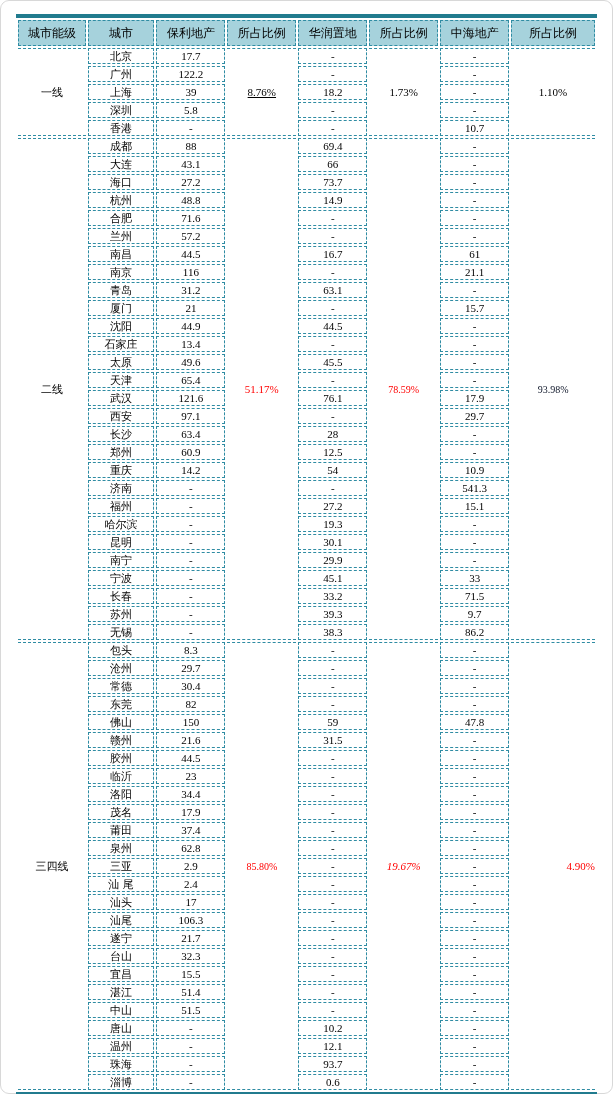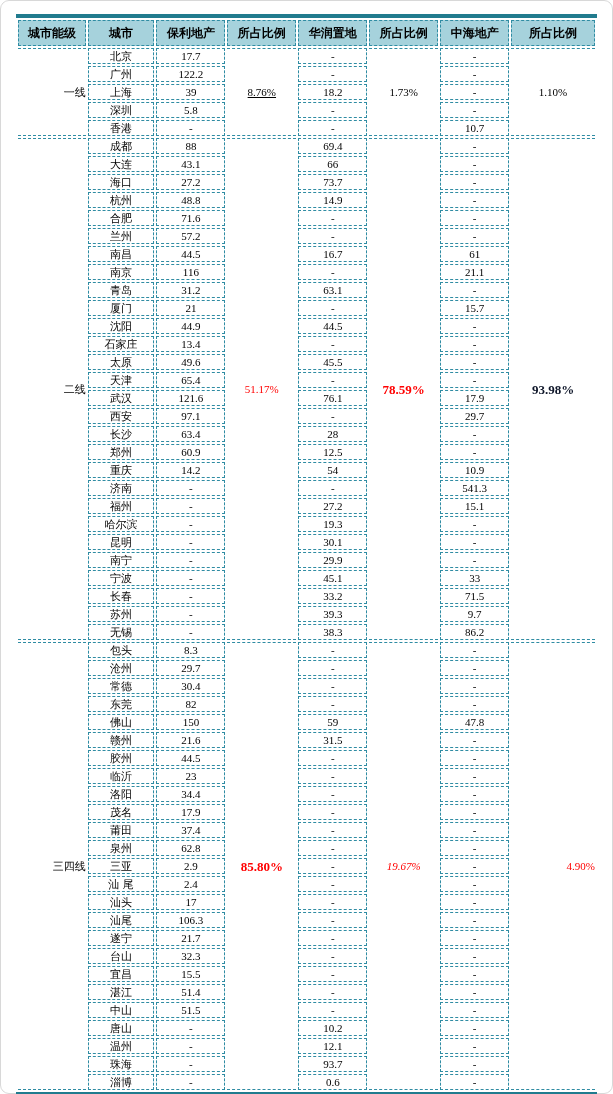--- a/index.html
+++ b/index.html
@@ -25,40 +25,39 @@
     border-spacing:2px;
     border-top:4px solid var(--bar);
     border-bottom:5px solid var(--bar);
   }
   col.c-tier{width:11.8%;} col.c-city{width:11.6%;}
   col.c-val{width:12.0%;}  col.c-pct{width:12.0%;}
   col.c-pct-last{width:14.6%;}
   th{
     background:var(--hdr-bg);
     border:1px dashed var(--dash);
-    font-size:12px;font-weight:bold;
+    font-size:12px;font-weight:normal;
     height:26px;padding:0;text-align:center;vertical-align:middle;
   }
   td{
     height:16px;padding:0;
     font-size:11px;line-height:13px;
     text-align:center;vertical-align:middle;
   }
   td.city,td.box{border:1px dashed var(--dash);}
   td.box,td.pct{font-family:"Liberation Serif",serif;}
   td.tier{
     border-top:1px dashed var(--dash);
     border-bottom:1px dashed var(--dash);
-    text-align:right;
   }
   td.pct{
     border-top:1px dashed var(--dash);
     border-bottom:1px dashed var(--dash);
   }
-  td.pct.bold{font-weight:bold;font-size:13px;}
+  td.pct.bold{font-weight:normal;font-size:10px;}
 </style>
 </head>
 <body>
 
 <div class="page">
   <table class="landbank">
     <colgroup>
       <col class="c-tier">
         <col class="c-city">
       <col class="c-val">

